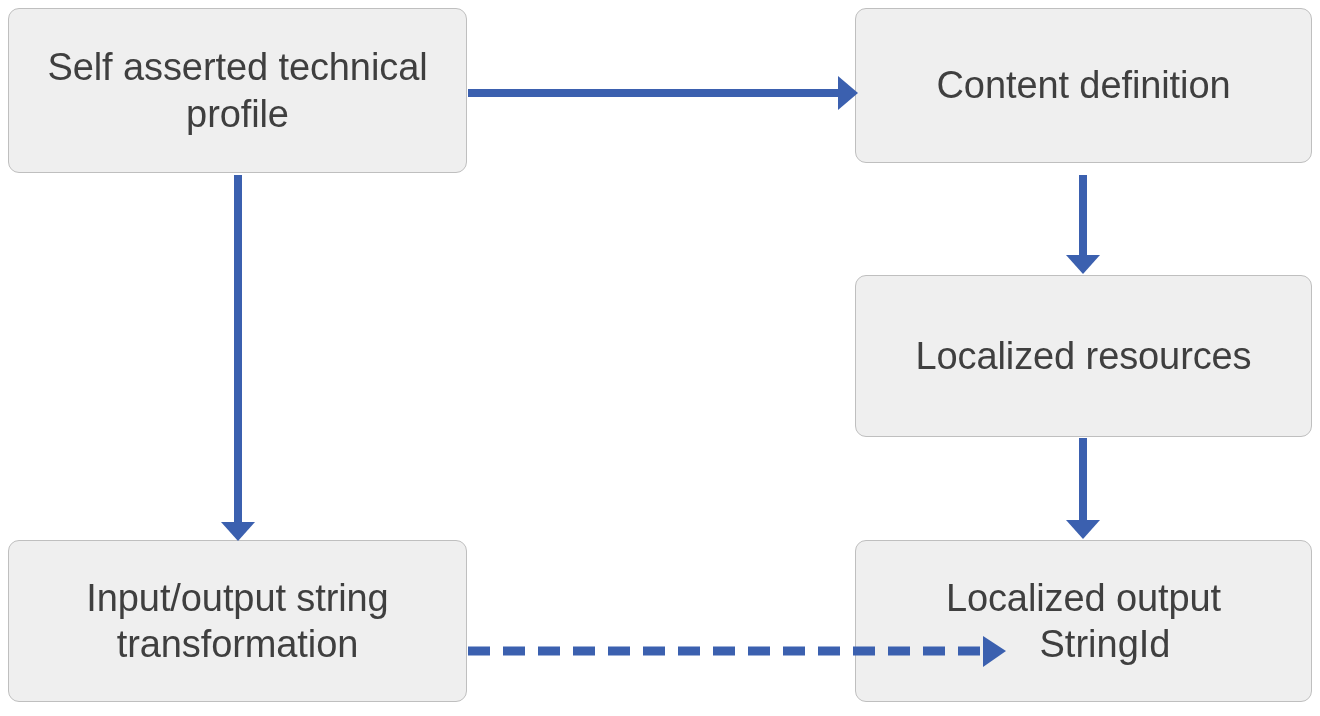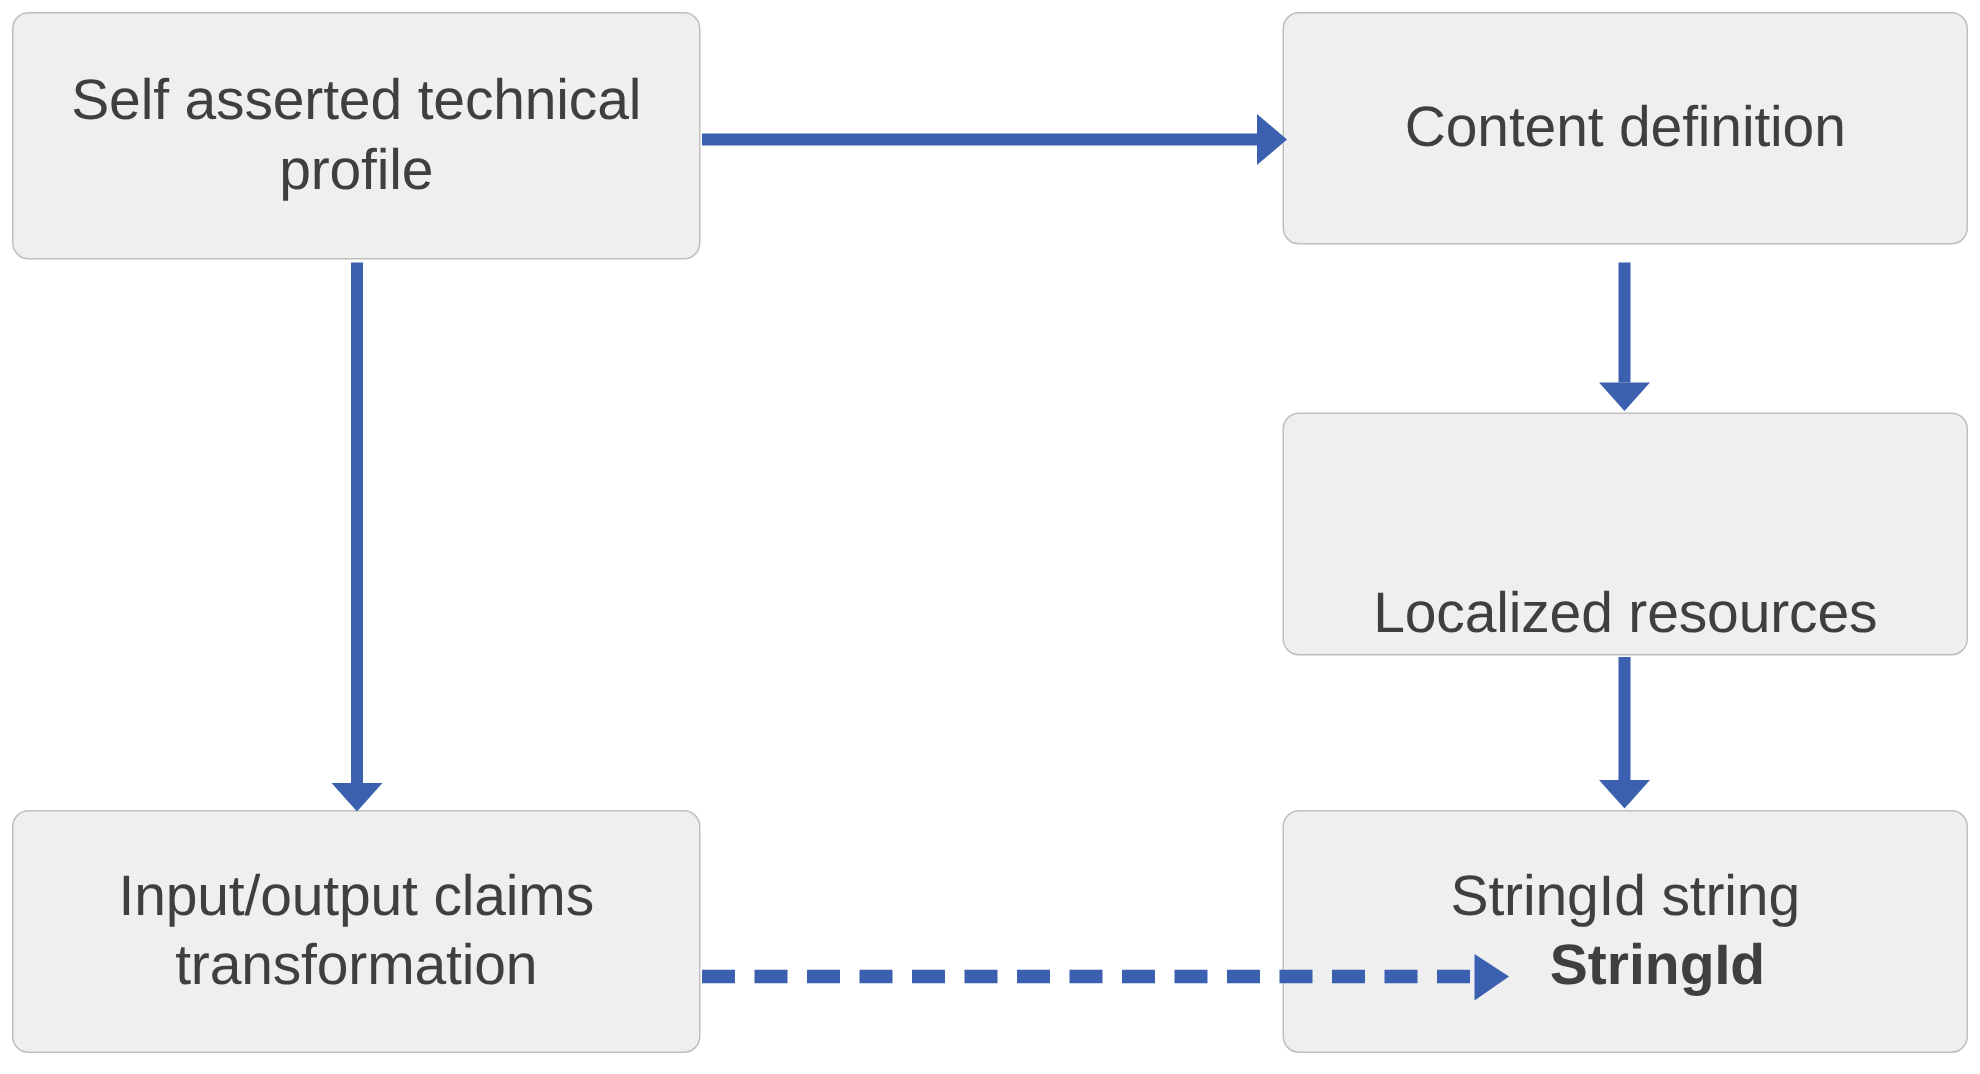--- a/index.html
+++ b/index.html
@@ -32,34 +32,34 @@
     line-height: 1.22;
     letter-spacing: -0.1px;
     padding: 4px 14px;
     z-index: 1;
   }
   .node .label {
     display: block;
     width: 100%;
   }
   .node .label .bold {
-    font-weight: bold;
+    font-weight: normal;
     letter-spacing: 0px;
     margin-left: 43px;
   }
 
   
   #node-self-asserted-technical-profile {
     left: 8px;  top: 8px;  width: 459px; height: 165px; align-items: center;
   }
   #node-content-definition {
     left: 855px; top: 8px;  width: 457px; height: 155px;
   }
   #node-localized-resources {
-    left: 855px; top: 275px; width: 457px; height: 162px; align-items: flex-end;
+    left: 855px; top: 275px; width: 457px; height: 162px;
   }
   #node-input-output-claims-transformation {
     left: 8px;  top: 540px; width: 459px; height: 162px;
   }
   #node-localized-string {
     left: 855px; top: 540px; width: 457px; height: 162px;
   }
 
   
   #connectors {
@@ -85,26 +85,26 @@
 
   <div class="node" id="node-content-definition">
     <span class="label">Content definition</span>
   </div>
 
   <div class="node" id="node-localized-resources">
     <span class="label">Localized resources</span>
   </div>
 
   <div class="node" id="node-input-output-claims-transformation">
-    <span class="label">Input/output claims transformation</span>
+    <span class="label">Input/output string transformation</span>
   </div>
 
   <div class="node" id="node-localized-string">
     <span class="label">
-      <span>StringId string</span><br>
+      <span>Localized output</span><br>
       <span class="bold">StringId</span>
     </span>
   </div>
 
   <svg id="connectors" viewBox="0 0 1320 716" width="1320" height="716">
 
     <g class="hit">
       <line x1="468" y1="93" x2="838" y2="93" stroke="#3b60af" stroke-width="8"></line>
       <polygon points="838,76 838,110 858,93" fill="#3b60af"></polygon>
     </g>

